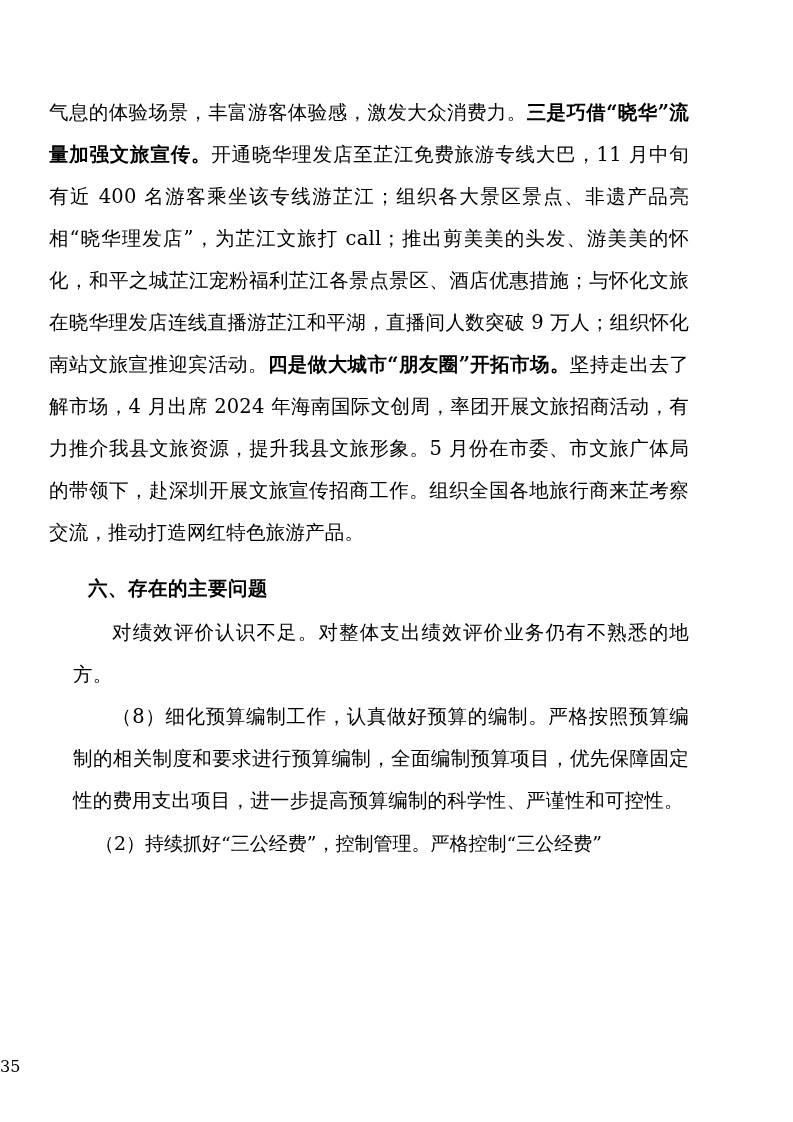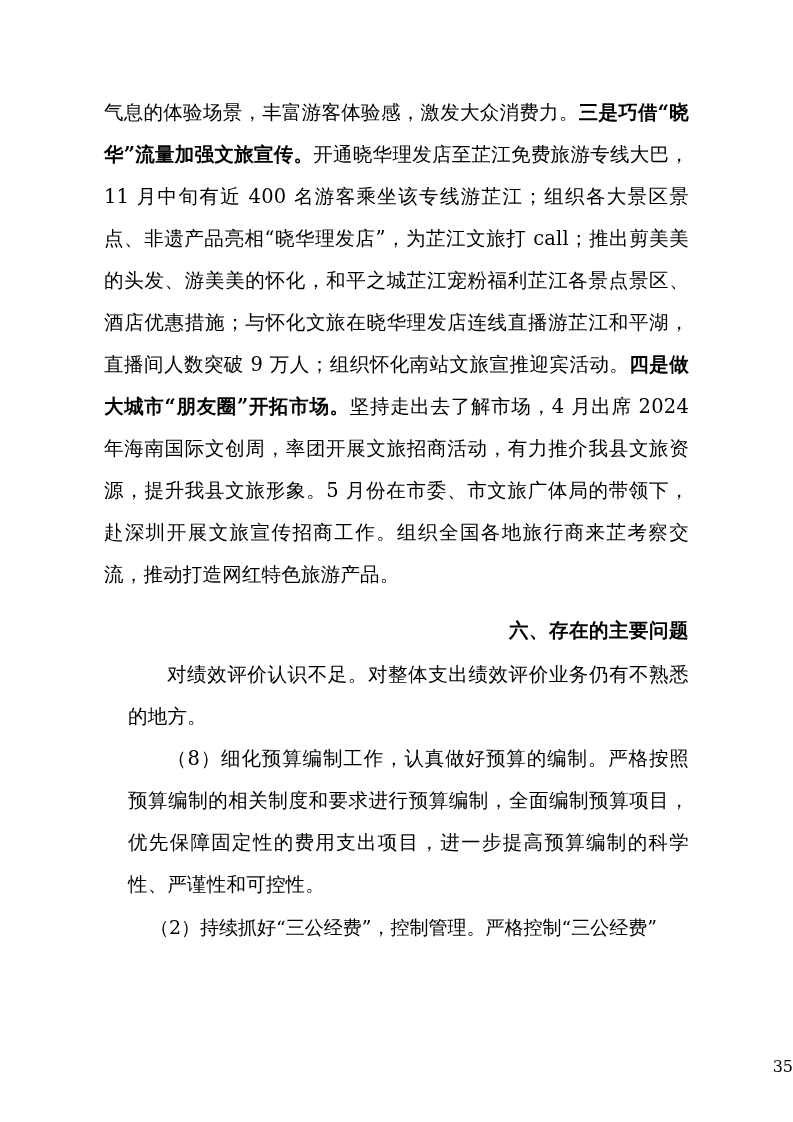--- a/index.html
+++ b/index.html
@@ -12,21 +12,21 @@
     background: #ffffff;
     font-family: "DejaVu Serif", "Liberation Serif", serif;
     color: #000000;
     overflow: hidden;
   }
   .page {
     position: relative;
     width: 793px;
     height: 1122px;
     box-sizing: border-box;
-    padding: 92px 104px 60px 104px;
+    padding: 92px 104px 60px 49px;
   }
   .body-text {
     font-size: 19.5px;
     line-height: 42px;
     text-align: justify;
     text-justify: inter-ideograph;
     letter-spacing: 0.2px;
   }
   p {
     margin: 0;
@@ -45,34 +45,33 @@
     text-indent: 39px;
     margin-top: 14px;
     margin-bottom: 2px;
     letter-spacing: 0.5px;
   }
   .para-block {
     margin-bottom: 0;
   }
   .gap-top {
     margin-top: 14px;
-    text-align: right;
   }
   .last-line {
     font-size: 19px;
     line-height: 42px;
     letter-spacing: 0px;
     margin-left: 46px;
   }
   .page-number {
     position: absolute;
     left: 0;
     right: 0;
     bottom: 46px;
-    text-align: right;
+    text-align: left;
     font-size: 16px;
     font-family: "DejaVu Serif", "Liberation Serif", serif;
     color: #000000;
   }
 </style>
 </head>
 <body>
 
 <div class="page">
 

